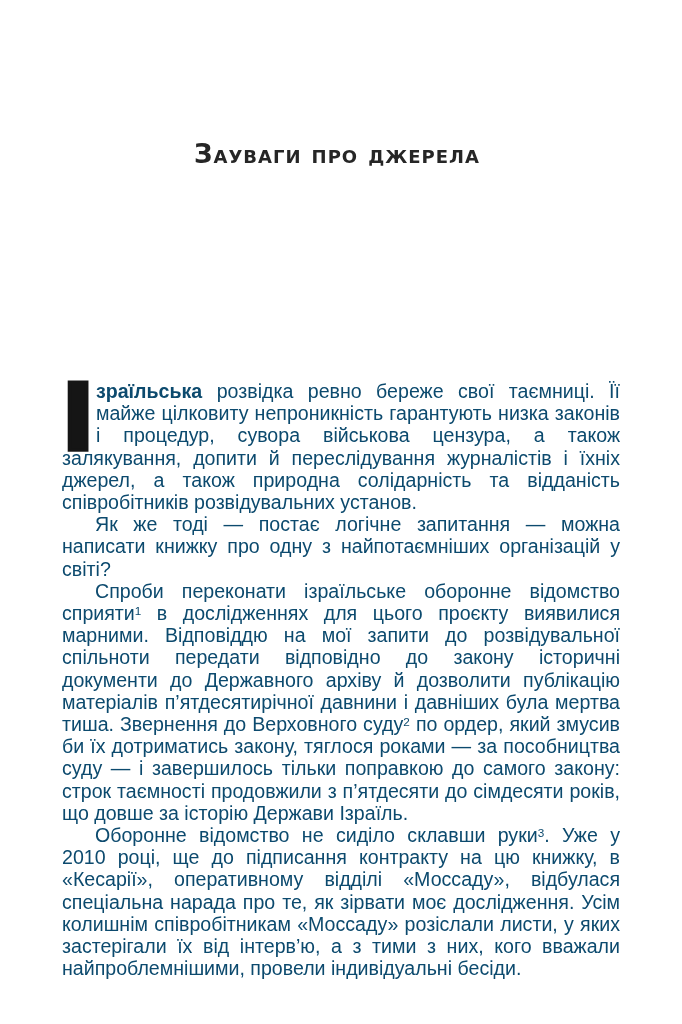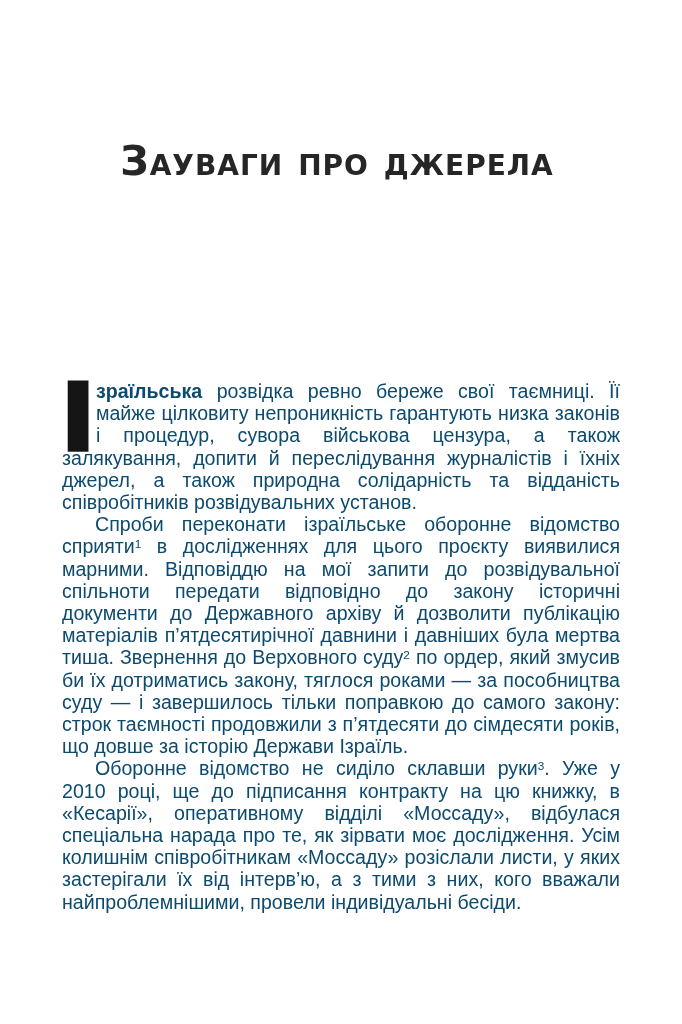--- a/index.html
+++ b/index.html
@@ -16,21 +16,21 @@
   }
   .chapter-title {
     position: absolute;
     top: 141px;
     left: 0;
     right: 8px;
     margin: 0;
     text-align: center;
     font-family: "DejaVu Sans", sans-serif;
     font-weight: 700;
-    font-size: 40px;
+    font-size: 26px;
     line-height: 1;
     letter-spacing: 1px;
     font-variant: small-caps;
     color: #262626;
   }
   .text-block {
     position: absolute;
     top: 380px;
     left: 62px;
     width: 558px;
@@ -79,19 +79,20 @@
 
   <h1 class="chapter-title">Зауваги про джерела</h1>
 
   <span class="dropcap">І</span>
 
   <section class="text-block" lang="uk">
 
     <p class="para"><span class="dropcap-spacer"></span><b class="lead">зраїльська</b><span> розвідка ревно береже свої таємниці. Її майже цілковиту непроникність гарантують низка законів і процедур, сувора військова цензура, а також залякування, допити й переслідування журналістів і їхніх джерел, а також природна солідарність та відданість співробітників розвідувальних установ.</span></p>
 
 
+    <p class="para indent"><span>Як же тоді — постає логічне запитання — можна написати книжку про одну з найпотаємніших організацій у світі?</span></p>
 
     <p class="para indent"><span>Спроби переконати ізраїльське оборонне відомство сприяти</span><sup class="fnref">1</sup><span> в дослідженнях для цього проєкту виявилися марними. Відповіддю на мої запити до розвідувальної спільноти передати відповідно до закону історичні документи до Державного архіву й дозволити публікацію матеріалів п’ятдесятирічної давнини і давніших була мертва тиша. Звернення до Верховного суду</span><sup class="fnref">2</sup><span> по ордер, який змусив би їх дотриматись закону, тяглося роками — за пособництва суду — і завершилось тільки поправкою до самого закону: строк таємності продовжили з п’ятдесяти до сімдесяти років, що довше за історію Держави Ізраїль.</span></p>
 
     <p class="para indent"><span>Оборонне відомство не сиділо склавши руки</span><sup class="fnref">3</sup><span>. Уже у 2010 році, ще до підписання контракту на цю книжку, в «Кесарії», оперативному відділі «Моссаду», відбулася спеціальна нарада про те, як зірвати моє дослідження. Усім колишнім співробітникам «Моссаду» розіслали листи, у яких застерігали їх від інтерв’ю, а з тими з них, кого вважали найпроблемнішими, провели індивідуальні бесіди.</span></p>
 
   </section>
 </main>
 
 </body></html>

